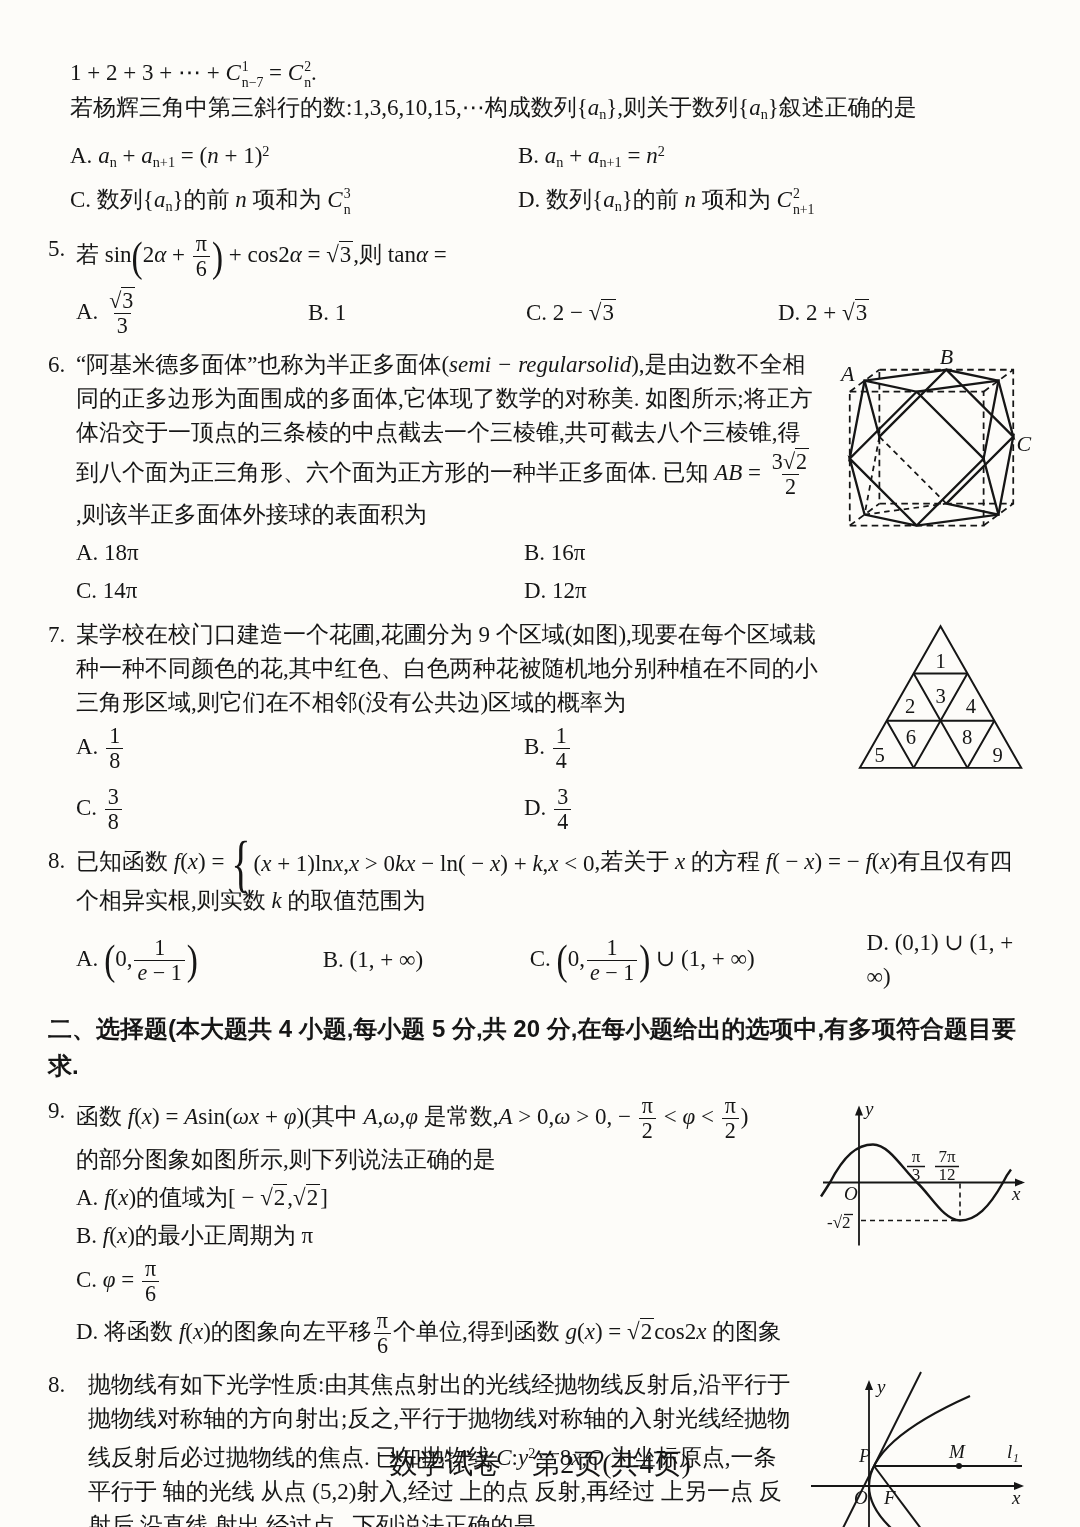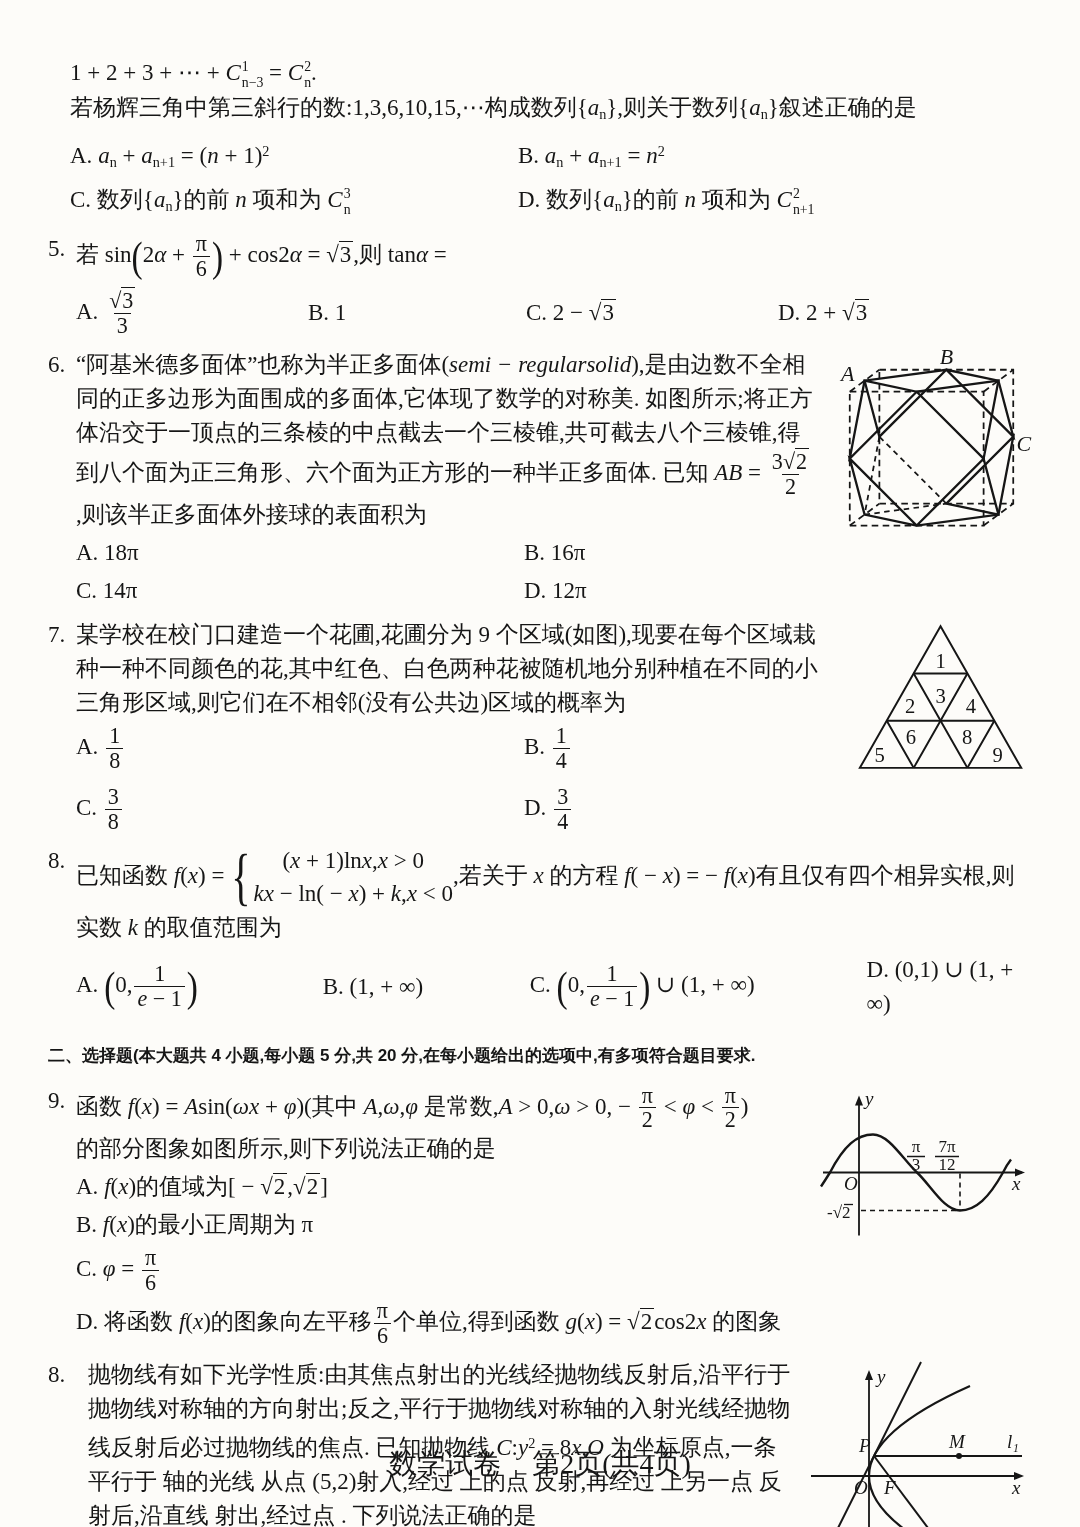--- a/index.html
+++ b/index.html
@@ -22,53 +22,53 @@
   .f>span:last-child{border-top:1.7px solid #161616;}
   
   .ss{display:inline-flex;flex-direction:column;align-items:flex-start;vertical-align:middle;
       font-size:0.60em;line-height:1.15;margin-left:1px;}
   
   .rt{white-space:nowrap;}
   .rt>span{border-top:1.7px solid #161616;padding:0 2px 0 1px;}
   
   .bp{display:inline-block;font-size:1.45em;transform:scaleY(1.25);vertical-align:middle;line-height:1;}
   .brace{display:inline-block;font-size:1.75em;transform:scaleY(1.6);vertical-align:middle;line-height:1;margin:0 3px 0 1px;}
-  .pw{display:inline-flex;flex-direction:column;vertical-align:middle;line-height:1.45;text-align:center;}
+  .pw{display:inline-flex;flex-direction:row;vertical-align:middle;line-height:1.45;text-align:right;}
   
   .q{position:relative;padding-left:28px;margin-top:10px;}
   .q .qnum{position:absolute;left:0;top:0;}
   .q10{padding-left:40px;}
   .cont{padding-left:22px;margin-top:0;}
   .fig{float:right;margin:2px 0 8px 14px;}
   .opts{display:grid;margin-top:4px;}
   .opts2{grid-template-columns:448px 1fr;row-gap:4px;}
   .optsfrac{grid-template-columns:448px 1fr;row-gap:12px;align-items:center;}
   .opts4{grid-template-columns:232px 218px 252px auto;align-items:center;margin-top:8px;}
   .opts8{display:flex;align-items:center;margin-top:8px;}
   .opts8>span:nth-child(1){width:260px;}
   .opts8>span:nth-child(2){width:218px;}
   .opts8>span:nth-child(3){width:355px;}
   .optrows>span{display:block;margin-top:4px;}
   .sec{font-family:"Liberation Sans","DejaVu Sans",sans-serif;font-weight:700;
-       margin-top:16px;line-height:37px;font-size:17px;}
+       margin-top:16px;line-height:37px;font-size:24px;}
   .sec .l2{padding-left:34px;}
   .footer{position:absolute;left:0;bottom:46px;width:100%;text-align:center;font-size:28px;}
   .footer span{margin:0 12px;}
   svg text{font-family:"Liberation Serif","DejaVu Serif",serif;fill:#161616;}
   svg .it{font-style:italic;}
 </style>
 </head>
 <body>
 
 <div class="page">
 
   <div class="q cont">
     <p>1 + 2 + 3 + ⋯ + <i>C</i><span class="ss">
           <span>1</span>
-          <span>n−3</span>
+          <span>n−7</span>
         </span> = <i>C</i><span class="ss">
           <span>2</span>
           <span>n</span>
         </span>.</p>
     <p>若杨辉三角中第三斜行的数:1,3,6,10,15,⋯构成数列{<i>a</i><sub>n</sub>},则关于数列{<i>a</i><sub>n</sub>}叙述正确的是</p>
     <div class="opts opts2">
       <span>A. <i>a</i><sub>n</sub> + <i>a</i><sub>n+1</sub> = (<i>n</i> + 1)<sup>2</sup></span>
       <span>B. <i>a</i><sub>n</sub> + <i>a</i><sub>n+1</sub> = <i>n</i><sup>2</sup></span>
       <span>C. 数列{<i>a</i><sub>n</sub>}的前 <i>n</i> 项和为 <i>C</i><span class="ss">
             <span>3</span>

